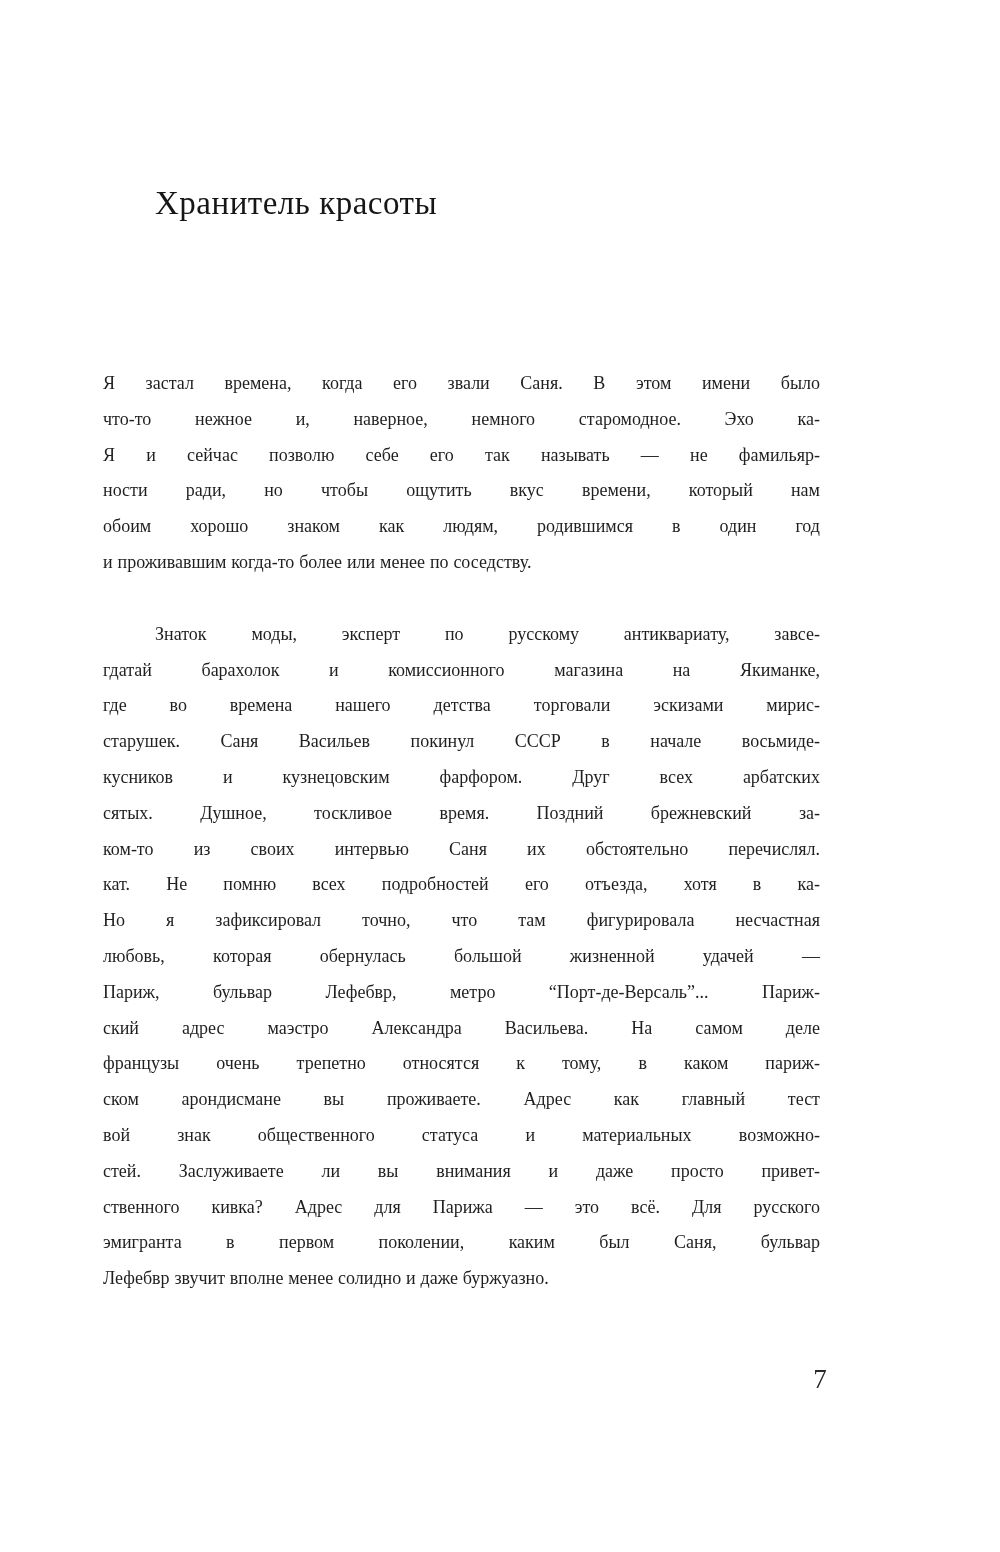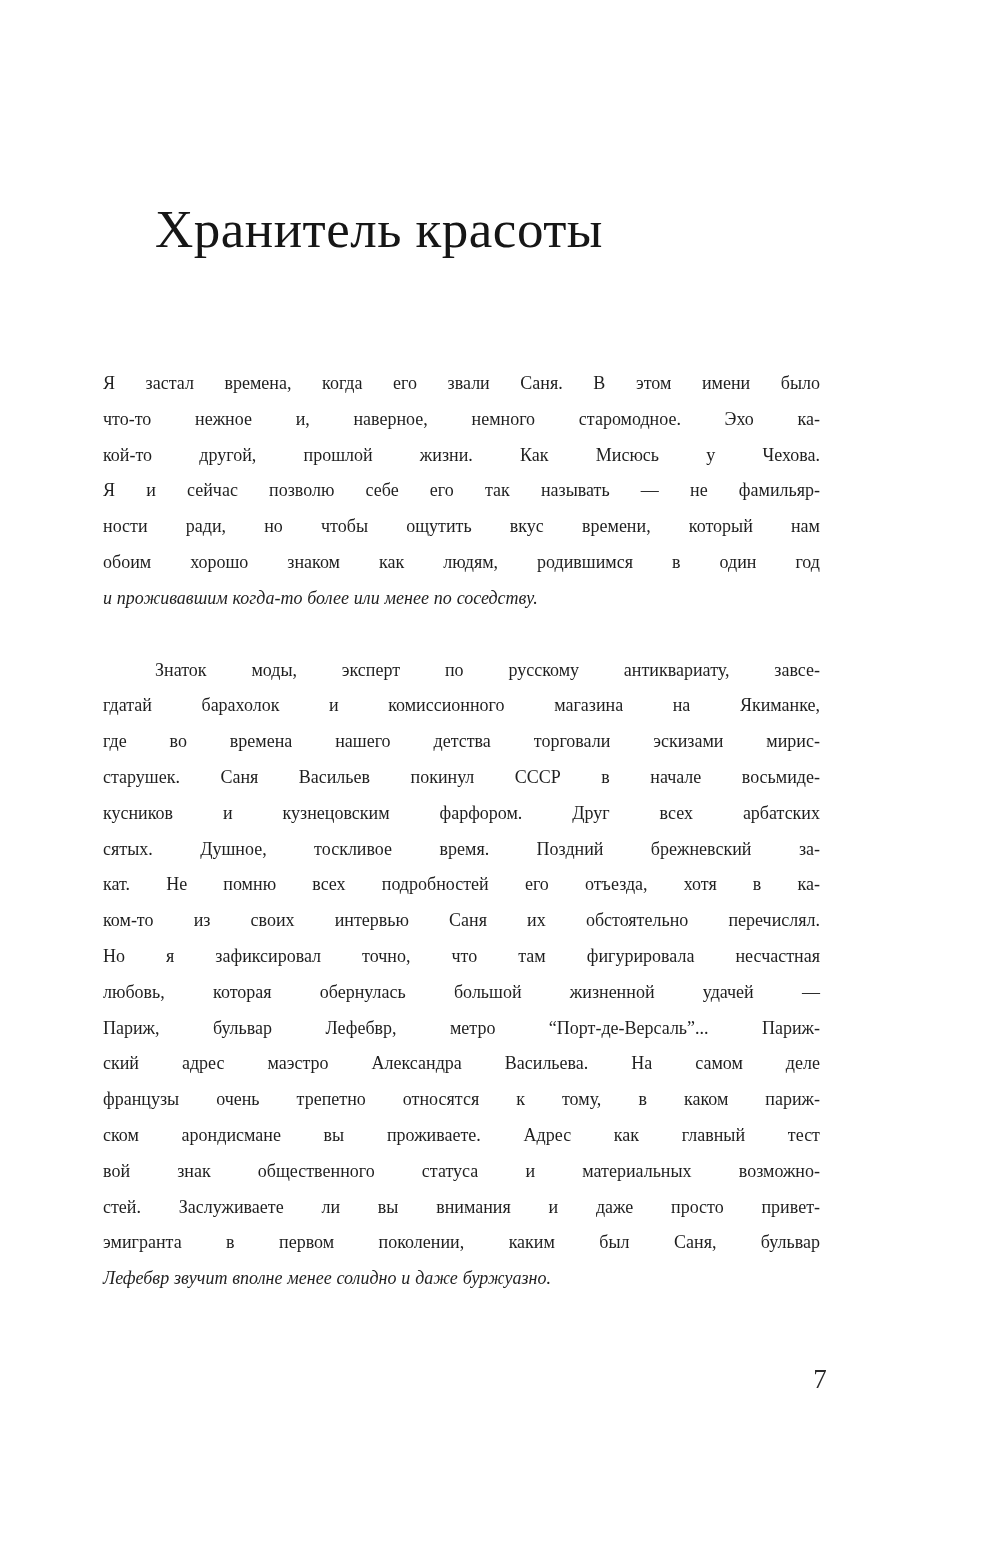--- a/index.html
+++ b/index.html
@@ -14,21 +14,21 @@
     margin: 0 auto;
     background: #ffffff;
     font-family: "Liberation Serif", "DejaVu Serif", serif;
     color: #1f1f1f;
     overflow: hidden;
   }
   .chapter-title {
     position: absolute;
     left: 155px;
     top: 163px;
-    font-size: 53px;
+    font-size: 33px;
     font-weight: 400;
     letter-spacing: 0.5px;
     color: #161616;
     white-space: nowrap;
     text-align: center;
   }
   .text-block {
     position: absolute;
     left: 103px;
     top: 366px;
@@ -36,21 +36,20 @@
     font-size: 18px;
     line-height: 35.8px;
   }
   .para-line {
     text-align: justify;
     text-align-last: justify;
     word-spacing: 0.02em;
   }
   .para-line.last-line {
     text-align-last: left;
-    font-style: italic;
   }
   .para-line.first-indent {
     text-indent: 52px;
     margin-top: 36px;
   }
   .page-number {
     position: absolute;
     left: 808px;
     top: 1364px;
     width: 24px;
@@ -61,39 +60,39 @@
 </style>
 </head>
 <body>
 
 <div class="page">
   <h1 class="chapter-title">Хранитель красоты</h1>
 
   <div class="text-block">
       <div class="para-line">Я застал времена, когда его звали Саня. В этом имени было</div>
       <div class="para-line">что-то нежное и, наверное, немного старомодное. Эхо ка-</div>
-      <div class="para-line">кой-то другой, прошлой жизни. Как Мисюсь у Чехова.</div>
       <div class="para-line">Я и сейчас позволю себе его так называть — не фамильяр-</div>
       <div class="para-line">ности ради, но чтобы ощутить вкус времени, который нам</div>
       <div class="para-line">обоим хорошо знаком как людям, родившимся в один год</div>
       <div class="para-line last-line">и проживавшим когда-то более или менее по соседству.</div>
       <div class="para-line first-indent">Знаток моды, эксперт по русскому антиквариату, завсе-</div>
       <div class="para-line">гдатай барахолок и комиссионного магазина на Якиманке,</div>
       <div class="para-line">где во времена нашего детства торговали эскизами мирис-</div>
       <div class="para-line">старушек. Саня Васильев покинул СССР в начале восьмиде-</div>
       <div class="para-line">кусников и кузнецовским фарфором. Друг всех арбатских</div>
       <div class="para-line">сятых. Душное, тоскливое время. Поздний брежневский за-</div>
+      <div class="para-line">ком-то из своих интервью Саня их обстоятельно перечислял.</div>
       <div class="para-line">кат. Не помню всех подробностей его отъезда, хотя в ка-</div>
-      <div class="para-line">ком-то из своих интервью Саня их обстоятельно перечислял.</div>
       <div class="para-line">Но я зафиксировал точно, что там фигурировала несчастная</div>
       <div class="para-line">любовь, которая обернулась большой жизненной удачей —</div>
       <div class="para-line">Париж, бульвар Лефебвр, метро “Порт-де-Версаль”... Париж-</div>
       <div class="para-line">ский адрес маэстро Александра Васильева. На самом деле</div>
       <div class="para-line">французы очень трепетно относятся к тому, в каком париж-</div>
       <div class="para-line">ском арондисмане вы проживаете. Адрес как главный тест</div>
       <div class="para-line">вой знак общественного статуса и материальных возможно-</div>
       <div class="para-line">стей. Заслуживаете ли вы внимания и даже просто привет-</div>
+      <div class="para-line">ственного кивка? Адрес для Парижа — это всё. Для русского</div>
       <div class="para-line">эмигранта в первом поколении, каким был Саня, бульвар</div>
       <div class="para-line last-line">Лефебвр звучит вполне менее солидно и даже буржуазно.</div>
     </div>
 
   <div class="page-number">7</div>
 </div>
 
 </body></html>

